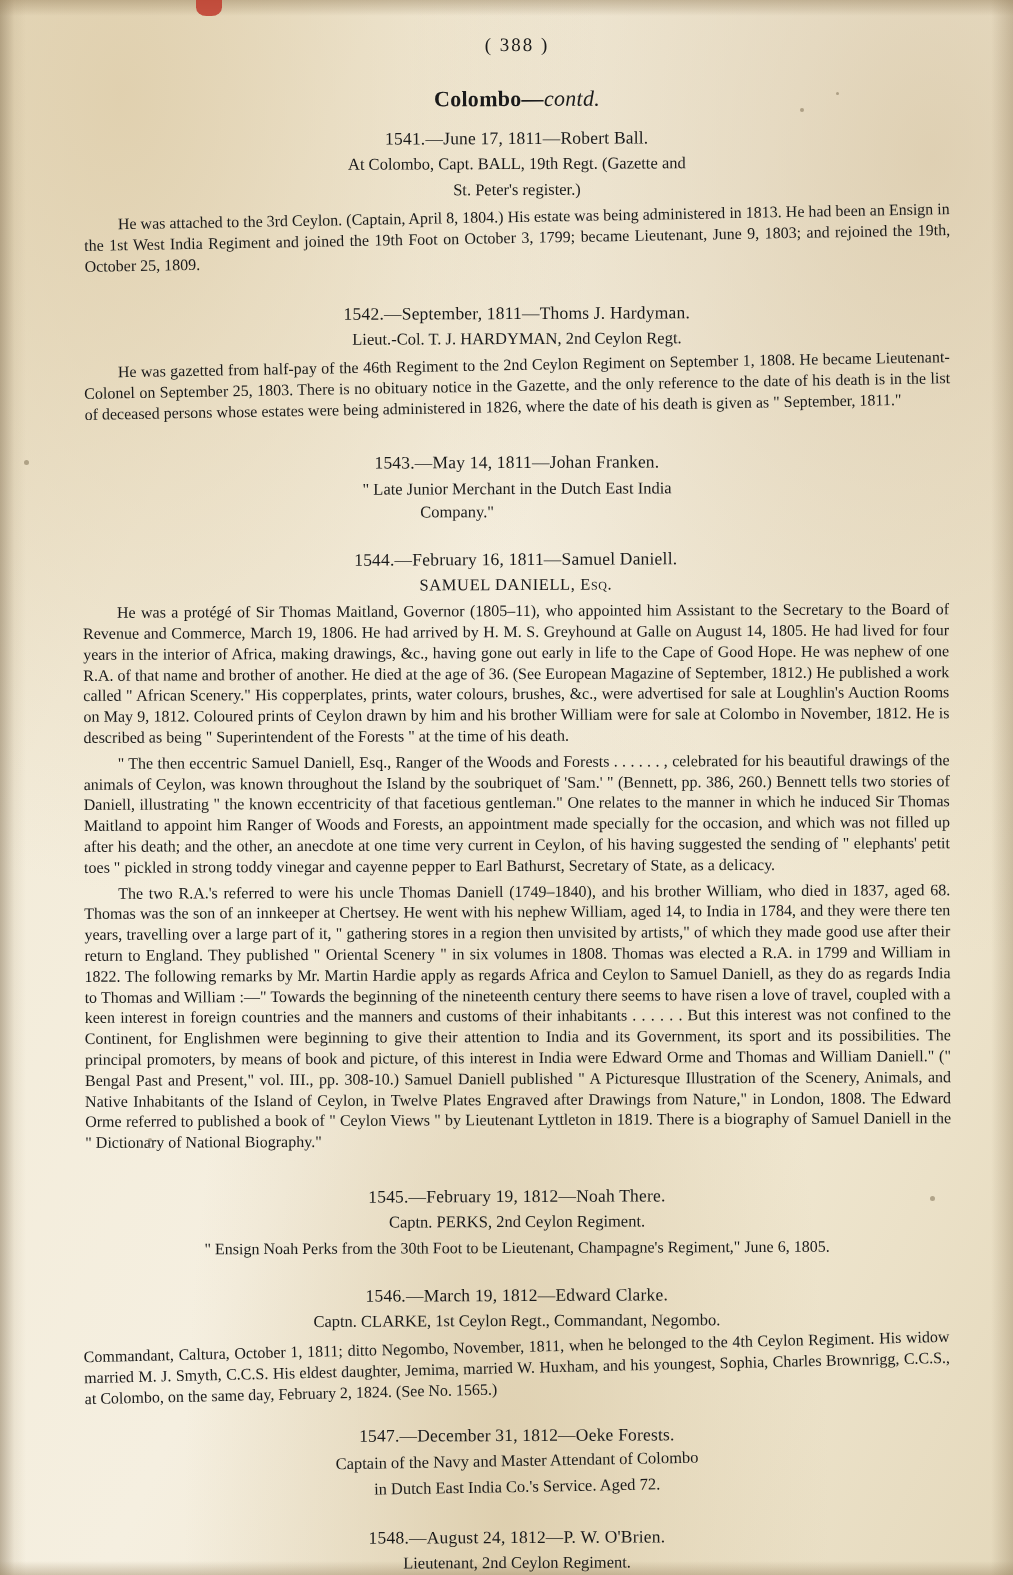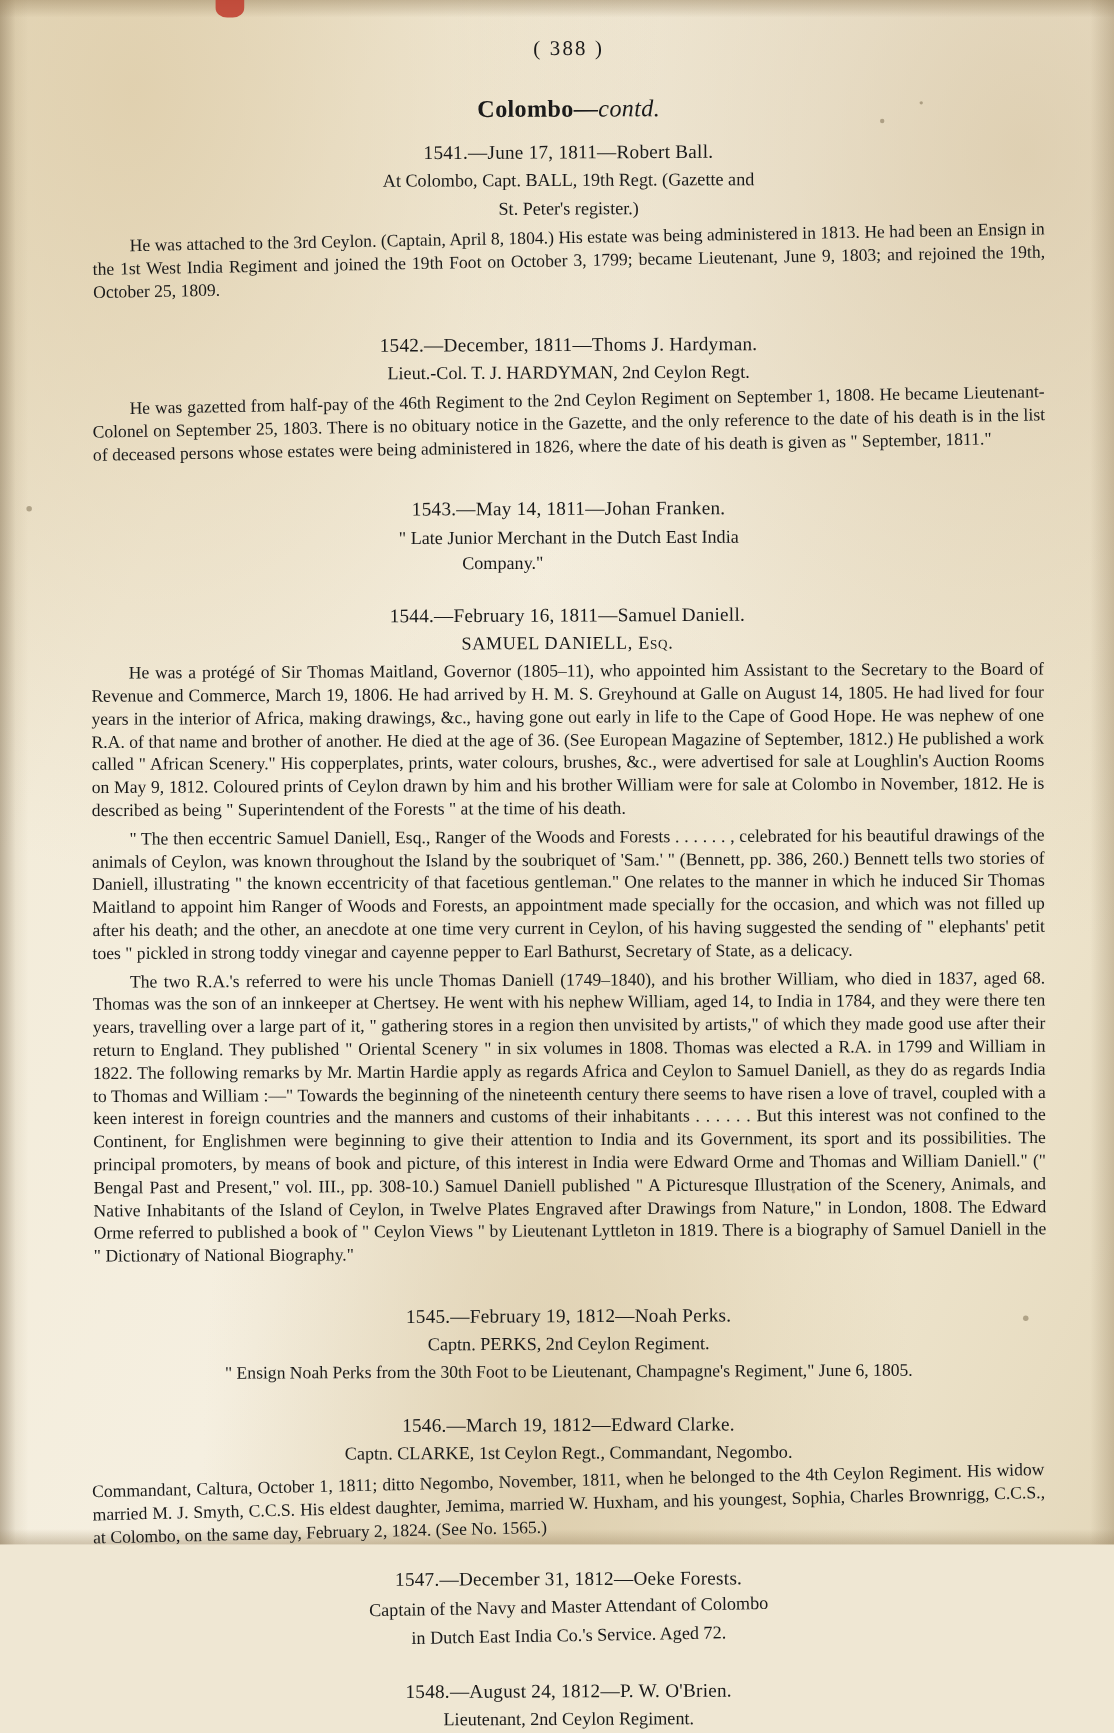--- a/index.html
+++ b/index.html
@@ -11,21 +11,21 @@
     height: 1575px;
     background: #efe7d3;
     font-family: "Liberation Serif", serif;
     color: #1a1a1a;
     overflow: hidden;
   }
   
   .page {
     position: relative;
     width: 1013px;
-    height: 1404px;
+    height: 1575px;
     background:
       radial-gradient(ellipse at 12% 6%, rgba(222,205,170,0.85) 0%, rgba(222,205,170,0) 38%),
       radial-gradient(ellipse at 92% 10%, rgba(214,196,162,0.7) 0%, rgba(214,196,162,0) 40%),
       radial-gradient(ellipse at 50% 96%, rgba(216,199,163,0.75) 0%, rgba(216,199,163,0) 45%),
       linear-gradient(115deg, #e9dfc6 0%, #f3ecda 22%, #f5efe0 48%, #efe6cf 76%, #e4d8bb 100%);
     box-sizing: border-box;
   }
   .page::before {
     
     content: "";
@@ -171,21 +171,21 @@
       </div>
       <div class="entry-sub">At Colombo, Capt. BALL, 19th Regt.  (Gazette and</div>
       <div class="entry-sub">St. Peter's register.)</div>
       <div class="para skew-b">He was attached to the 3rd Ceylon.  (Captain, April 8, 1804.)  His estate was being administered in 1813.  He had been an Ensign in the 1st West India Regiment and joined the 19th Foot on October 3, 1799; became Lieutenant, June 9, 1803; and rejoined the 19th, October 25, 1809.</div>
     </div>
 
     <div class="gap-md"></div>
 
     <div class="block skew-d">
       <div class="entry-head">
-        <span>1542.—December, 1811—</span><b>Thoms J. Hardyman.</b>
+        <span>1542.—September, 1811—</span><b>Thoms J. Hardyman.</b>
       </div>
       <div class="entry-sub">Lieut.-Col. T. J. HARDYMAN, 2nd Ceylon Regt.</div>
       <div class="para skew-b">He was gazetted from half-pay of the 46th Regiment to the 2nd Ceylon Regiment on September 1, 1808.  He became Lieutenant-Colonel on September 25, 1803.  There is no obituary notice in the Gazette, and the only reference to the date of his death is in the list of deceased persons whose estates were being administered in 1826, where the date of his death is given as " September, 1811."</div>
     </div>
 
     <div class="gap-md"></div>
 
     <div class="block skew-d">
       <div class="entry-head">
         <span>1543.—May 14, 1811—</span><b>Johan Franken.</b>
@@ -207,21 +207,21 @@
       </div>
       <div class="para">He was a protégé of Sir Thomas Maitland, Governor (1805–11), who appointed him Assistant to the Secretary to the Board of Revenue and Commerce, March 19, 1806.  He had arrived by H. M. S. Greyhound at Galle on August 14, 1805.  He had lived for four years in the interior of Africa, making drawings, &amp;c., having gone out early in life to the Cape of Good Hope.  He was nephew of one R.A. of that name and brother of another.  He died at the age of 36.  (See European Magazine of September, 1812.)  He published a work called " African Scenery."  His copperplates, prints, water colours, brushes, &amp;c., were advertised for sale at Loughlin's Auction Rooms on May 9, 1812.  Coloured prints of Ceylon drawn by him and his brother William were for sale at Colombo in November, 1812.  He is described as being " Superintendent of the Forests " at the time of his death.</div>
       <div class="para">" The then eccentric Samuel Daniell, Esq., Ranger of the Woods and Forests . . . . . . , celebrated for his beautiful drawings of the animals of Ceylon, was known throughout the Island by the soubriquet of 'Sam.' " (Bennett, pp. 386, 260.)  Bennett tells two stories of Daniell, illustrating " the known eccentricity of that facetious gentleman."  One relates to the manner in which he induced Sir Thomas Maitland to appoint him Ranger of Woods and Forests, an appointment made specially for the occasion, and which was not filled up after his death; and the other, an anecdote at one time very current in Ceylon, of his having suggested the sending of " elephants' petit toes " pickled in strong toddy vinegar and cayenne pepper to Earl Bathurst, Secretary of State, as a delicacy.</div>
       <div class="para">The two R.A.'s referred to were his uncle Thomas Daniell (1749–1840), and his brother William, who died in 1837, aged 68.  Thomas was the son of an innkeeper at Chertsey.  He went with his nephew William, aged 14, to India in 1784, and they were there ten years, travelling over a large part of it, " gathering stores in a region then unvisited by artists," of which they made good use after their return to England.  They published " Oriental Scenery " in six volumes in 1808.  Thomas was elected a R.A. in 1799 and William in 1822.  The following remarks by Mr. Martin Hardie apply as regards Africa and Ceylon to Samuel Daniell, as they do as regards India to Thomas and William :—" Towards the beginning of the nineteenth century there seems to have risen a love of travel, coupled with a keen interest in foreign countries and the manners and customs of their inhabitants . . . . . .  But this interest was not confined to the Continent, for Englishmen were beginning to give their attention to India and its Government, its sport and its possibilities.  The principal promoters, by means of book and picture, of this interest in India were Edward Orme and Thomas and William Daniell."  (" Bengal Past and Present," vol. III., pp. 308-10.)  Samuel Daniell published " A Picturesque Illustration of the Scenery, Animals, and Native Inhabitants of the Island of Ceylon, in Twelve Plates Engraved after Drawings from Nature," in London, 1808.  The Edward Orme referred to published a book of " Ceylon Views " by Lieutenant Lyttleton in 1819.  There is a biography of Samuel Daniell in the " Dictionary of National Biography."</div>
     </div>
 
     <div class="gap-md"></div>
 
     <div class="block skew-d">
       <div class="entry-head">
-        <span>1545.—February 19, 1812—</span><b>Noah Perks.</b>
+        <span>1545.—February 19, 1812—</span><b>Noah There.</b>
       </div>
       <div class="entry-sub">Captn. PERKS, 2nd Ceylon Regiment.</div>
       <div class="para no-indent" style="text-align:center;">" Ensign Noah Perks from the 30th Foot to be Lieutenant, Champagne's Regiment," June 6, 1805.</div>
     </div>
 
     <div class="gap-sm"></div>
 
     <div class="block skew-d">
       <div class="entry-head">
         <span>1546.—March 19, 1812—</span><b>Edward Clarke.</b>

